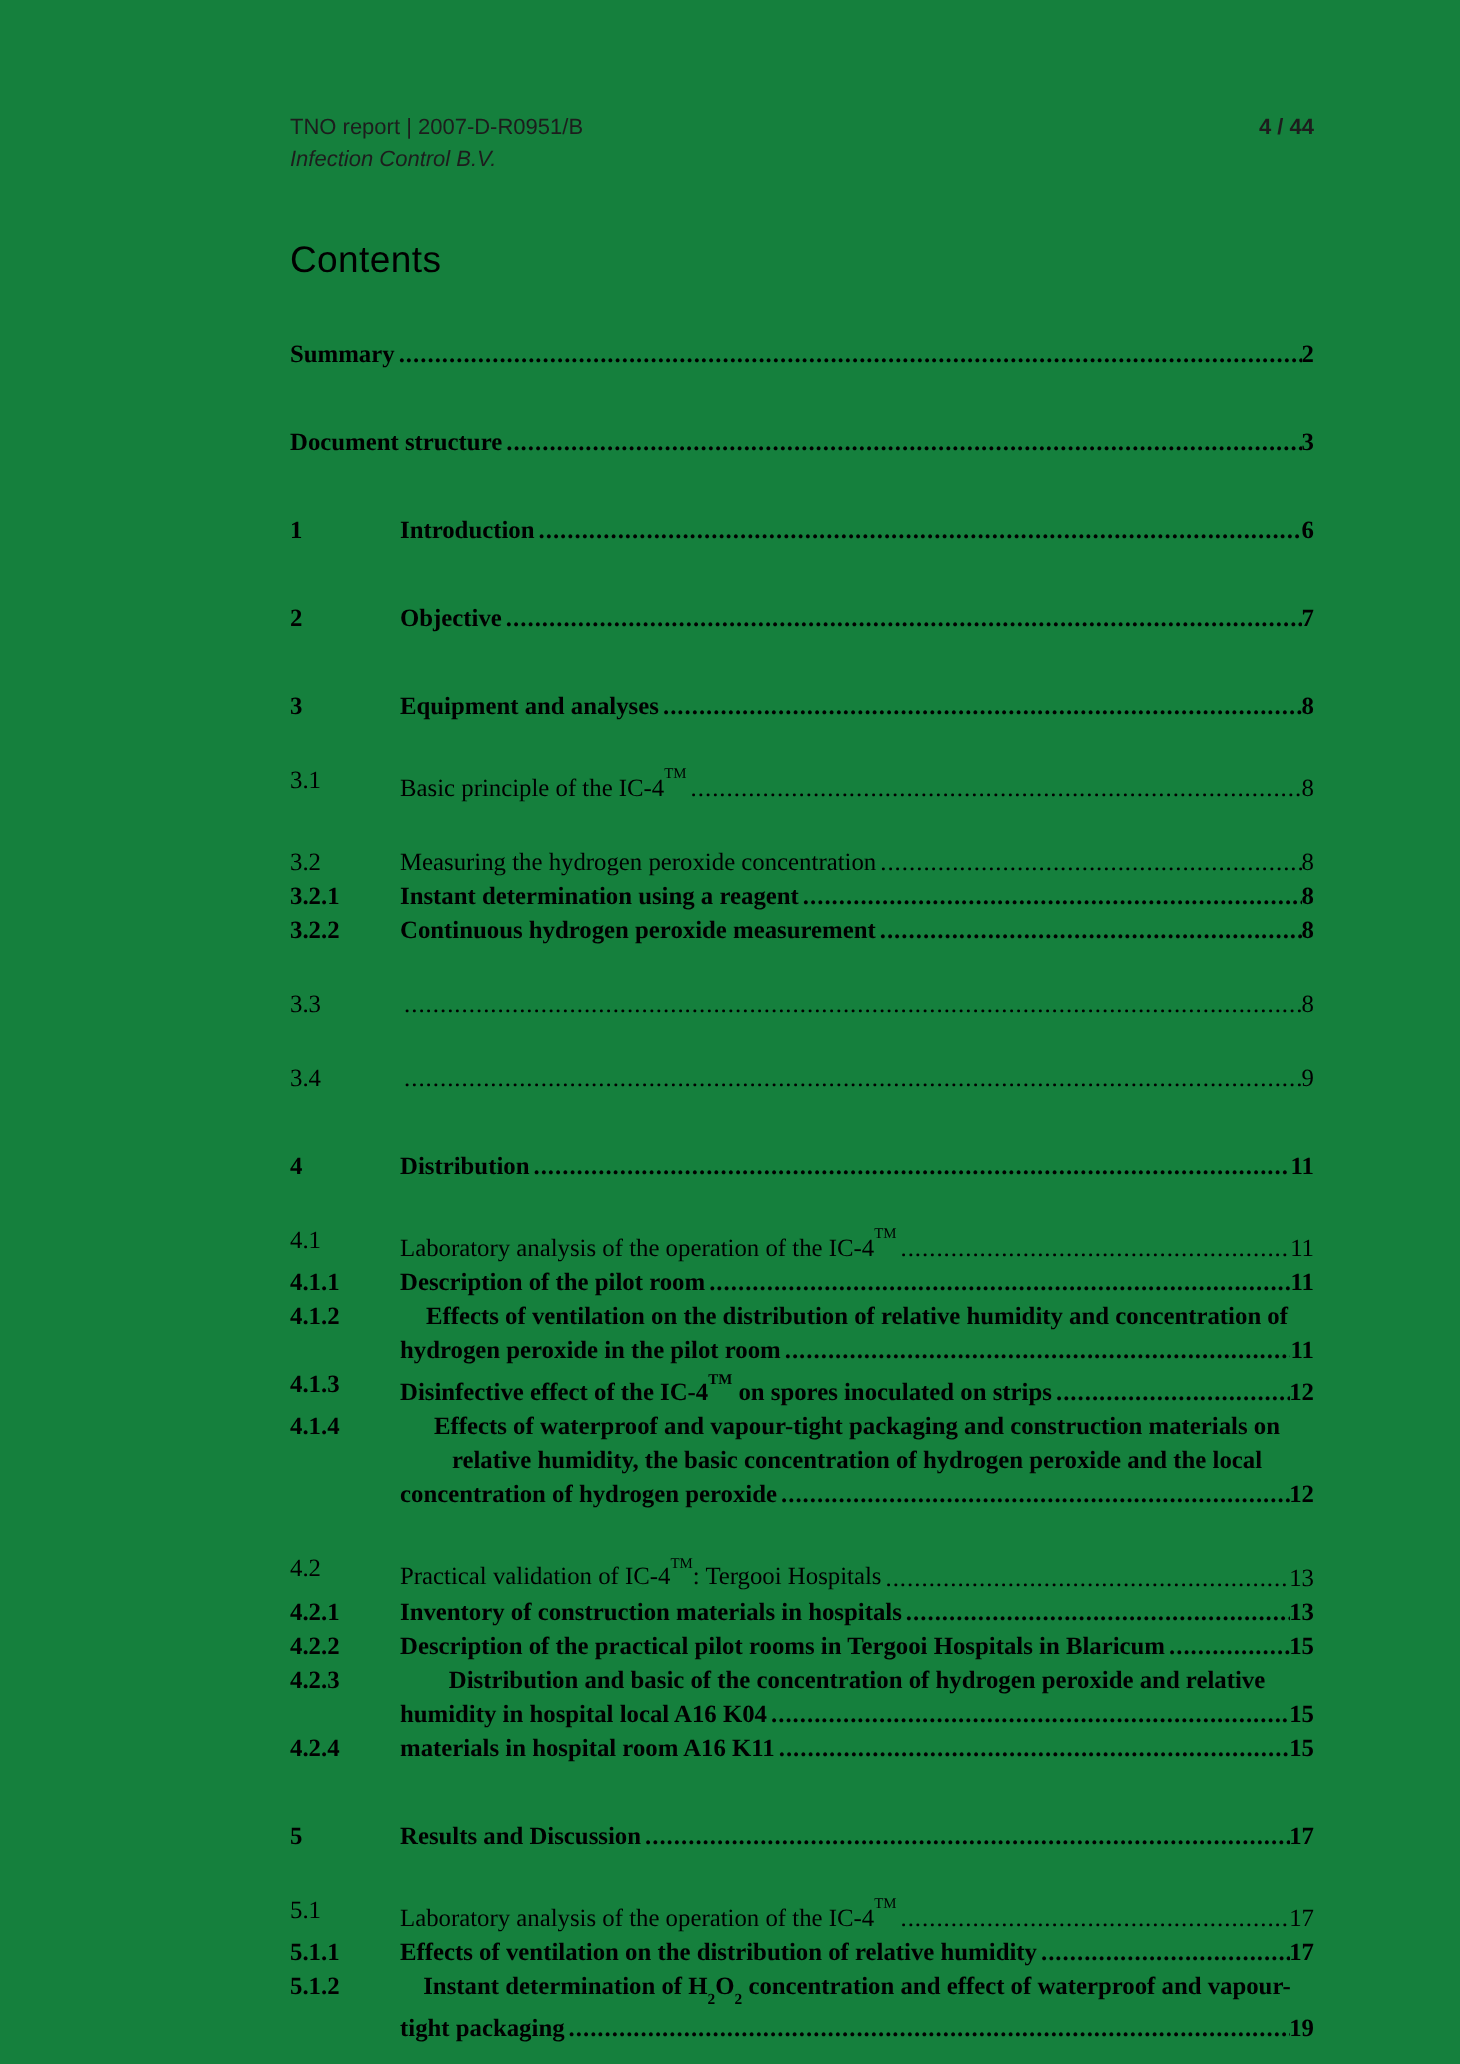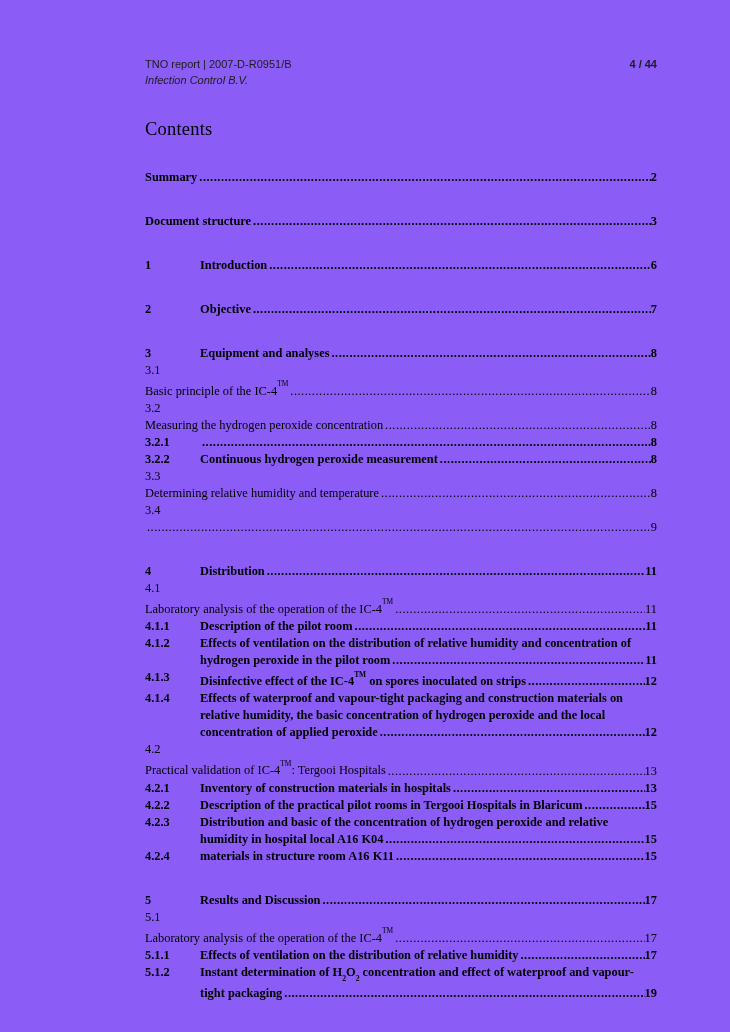--- a/index.html
+++ b/index.html
@@ -6,57 +6,57 @@
   html, body { background:#ffffff; }
   body {
     width:730px; height:1032px;
     position:relative;
     font-family:"Liberation Serif", serif;
     color:#000;
     overflow:hidden;
   }
   .page {
     position:absolute; inset:0;
-    background:#8b5cf6;
+    background:#15803d;
   }
   .content {
     position:absolute;
     left:145px; top:56px;
     width:512px;
   }
   .header {
     display:flex;
     justify-content:space-between;
     align-items:flex-start;
     font-family:"Liberation Sans", sans-serif;
     font-size:11px;
     line-height:16px;
     color:#1d1d1d;
   }
   .company { font-style:italic; }
   .page-indicator { font-weight:700; }
   .doc-title {
-    font-family:Liberation Serif, serif;
+    font-family:Liberation Sans, sans-serif;
     font-size:18.5px;
     font-weight:400;
     letter-spacing:0.2px;
     margin-top:29px;
     line-height:25px;
   }
   .toc {
     font-size:12.4px;
     line-height:17px;
   }
   .entry { display:flex; }
   .entry.lv0 { margin-top:27px; font-weight:700; }
-  .entry.lv1 { margin-top:0;flex-direction:column; }
+  .entry.lv1 { margin-top:20px; }
   .entry.lv2 { margin-top:0;font-weight:bold; }
   .num { width:55px; flex:none; }
   .content-col { flex:1 1 0; min-width:0; }
-  .line { white-space:nowrap; }
+  .line { white-space:nowrap;text-align:center; }
   .line.last { display:flex; align-items:baseline; }
   .t { flex:none; white-space:nowrap; }
   .leader {
     flex:1 1 0;
     min-width:6px;
     overflow:hidden;
     white-space:nowrap;
     margin-left:2px;
     letter-spacing:0.5px;
   }
@@ -155,40 +155,40 @@
               <span class="t">Measuring the hydrogen peroxide concentration</span>
               <span class="leader">............................................................................................................................................................................................................................................................................................................</span>
               <span class="pg">8</span>
             </div>
           </div>
         </div>
         <div class="entry lv2">
           <span class="num">3.2.1</span>
           <div class="content-col">
             <div class="line last">
+              <span class="t">Instant determination using a reagent</span>
               <span class="leader">............................................................................................................................................................................................................................................................................................................</span>
               <span class="pg">8</span>
             </div>
           </div>
         </div>
         <div class="entry lv2">
           <span class="num">3.2.2</span>
           <div class="content-col">
             <div class="line last">
               <span class="t">Continuous hydrogen peroxide measurement</span>
               <span class="leader">............................................................................................................................................................................................................................................................................................................</span>
               <span class="pg">8</span>
             </div>
           </div>
         </div>
         <div class="entry lv1">
           <span class="num">3.3</span>
           <div class="content-col">
             <div class="line last">
-              <span class="t">Determining relative humidity and temperature</span>
               <span class="leader">............................................................................................................................................................................................................................................................................................................</span>
               <span class="pg">8</span>
             </div>
           </div>
         </div>
         <div class="entry lv1">
           <span class="num">3.4</span>
           <div class="content-col">
             <div class="line last">
               <span class="leader">............................................................................................................................................................................................................................................................................................................</span>
@@ -246,21 +246,21 @@
               <span class="pg">12</span>
             </div>
           </div>
         </div>
         <div class="entry lv2">
           <span class="num">4.1.4</span>
           <div class="content-col">
             <div class="line"><span class="t">Effects of waterproof and vapour-tight packaging and construction materials on</span></div>
             <div class="line"><span class="t">relative humidity, the basic concentration of hydrogen peroxide and the local</span></div>
             <div class="line last">
-              <span class="t">concentration of applied peroxide</span>
+              <span class="t">concentration of hydrogen peroxide</span>
               <span class="leader">............................................................................................................................................................................................................................................................................................................</span>
               <span class="pg">12</span>
             </div>
           </div>
         </div>
         <div class="entry lv1">
           <span class="num">4.2</span>
           <div class="content-col">
             <div class="line last">
               <span class="t">Practical validation of IC-4<sup class="tm">TM</sup>: Tergooi Hospitals</span>
@@ -297,21 +297,21 @@
               <span class="t">humidity in hospital local A16 K04</span>
               <span class="leader">............................................................................................................................................................................................................................................................................................................</span>
               <span class="pg">15</span>
             </div>
           </div>
         </div>
         <div class="entry lv2">
           <span class="num">4.2.4</span>
           <div class="content-col">
             <div class="line last">
-              <span class="t">materials in structure room A16 K11</span>
+              <span class="t">materials in hospital room A16 K11</span>
               <span class="leader">............................................................................................................................................................................................................................................................................................................</span>
               <span class="pg">15</span>
             </div>
           </div>
         </div>
         <div class="entry lv0">
           <span class="num">5</span>
           <div class="content-col">
             <div class="line last">
               <span class="t">Results and Discussion</span>

